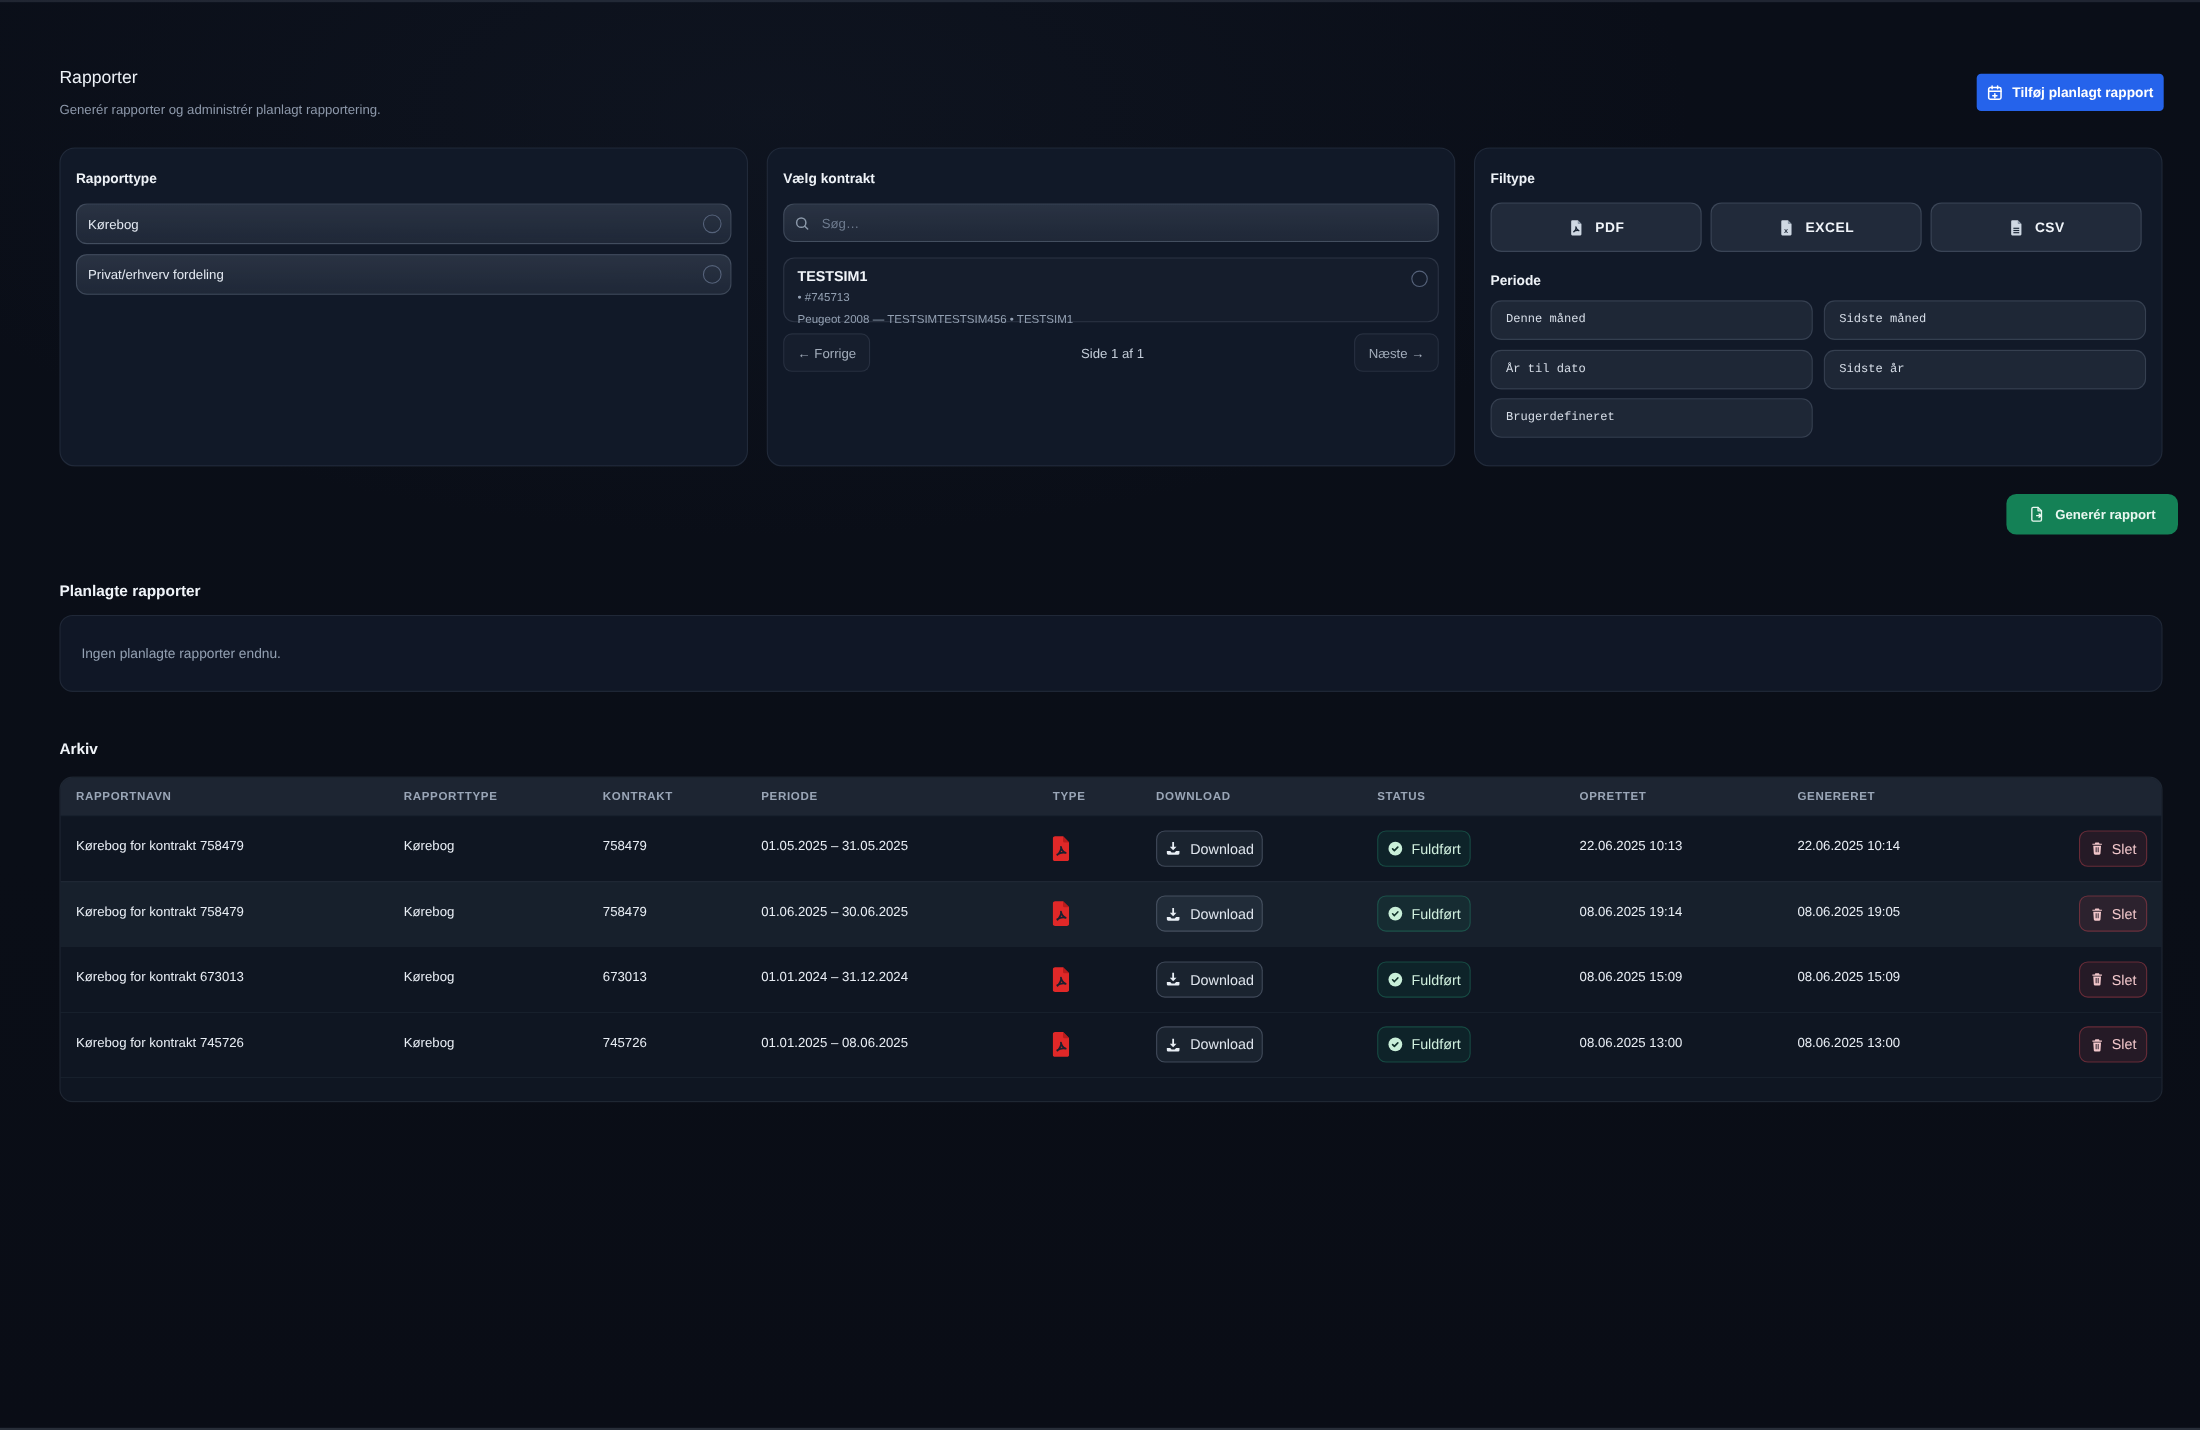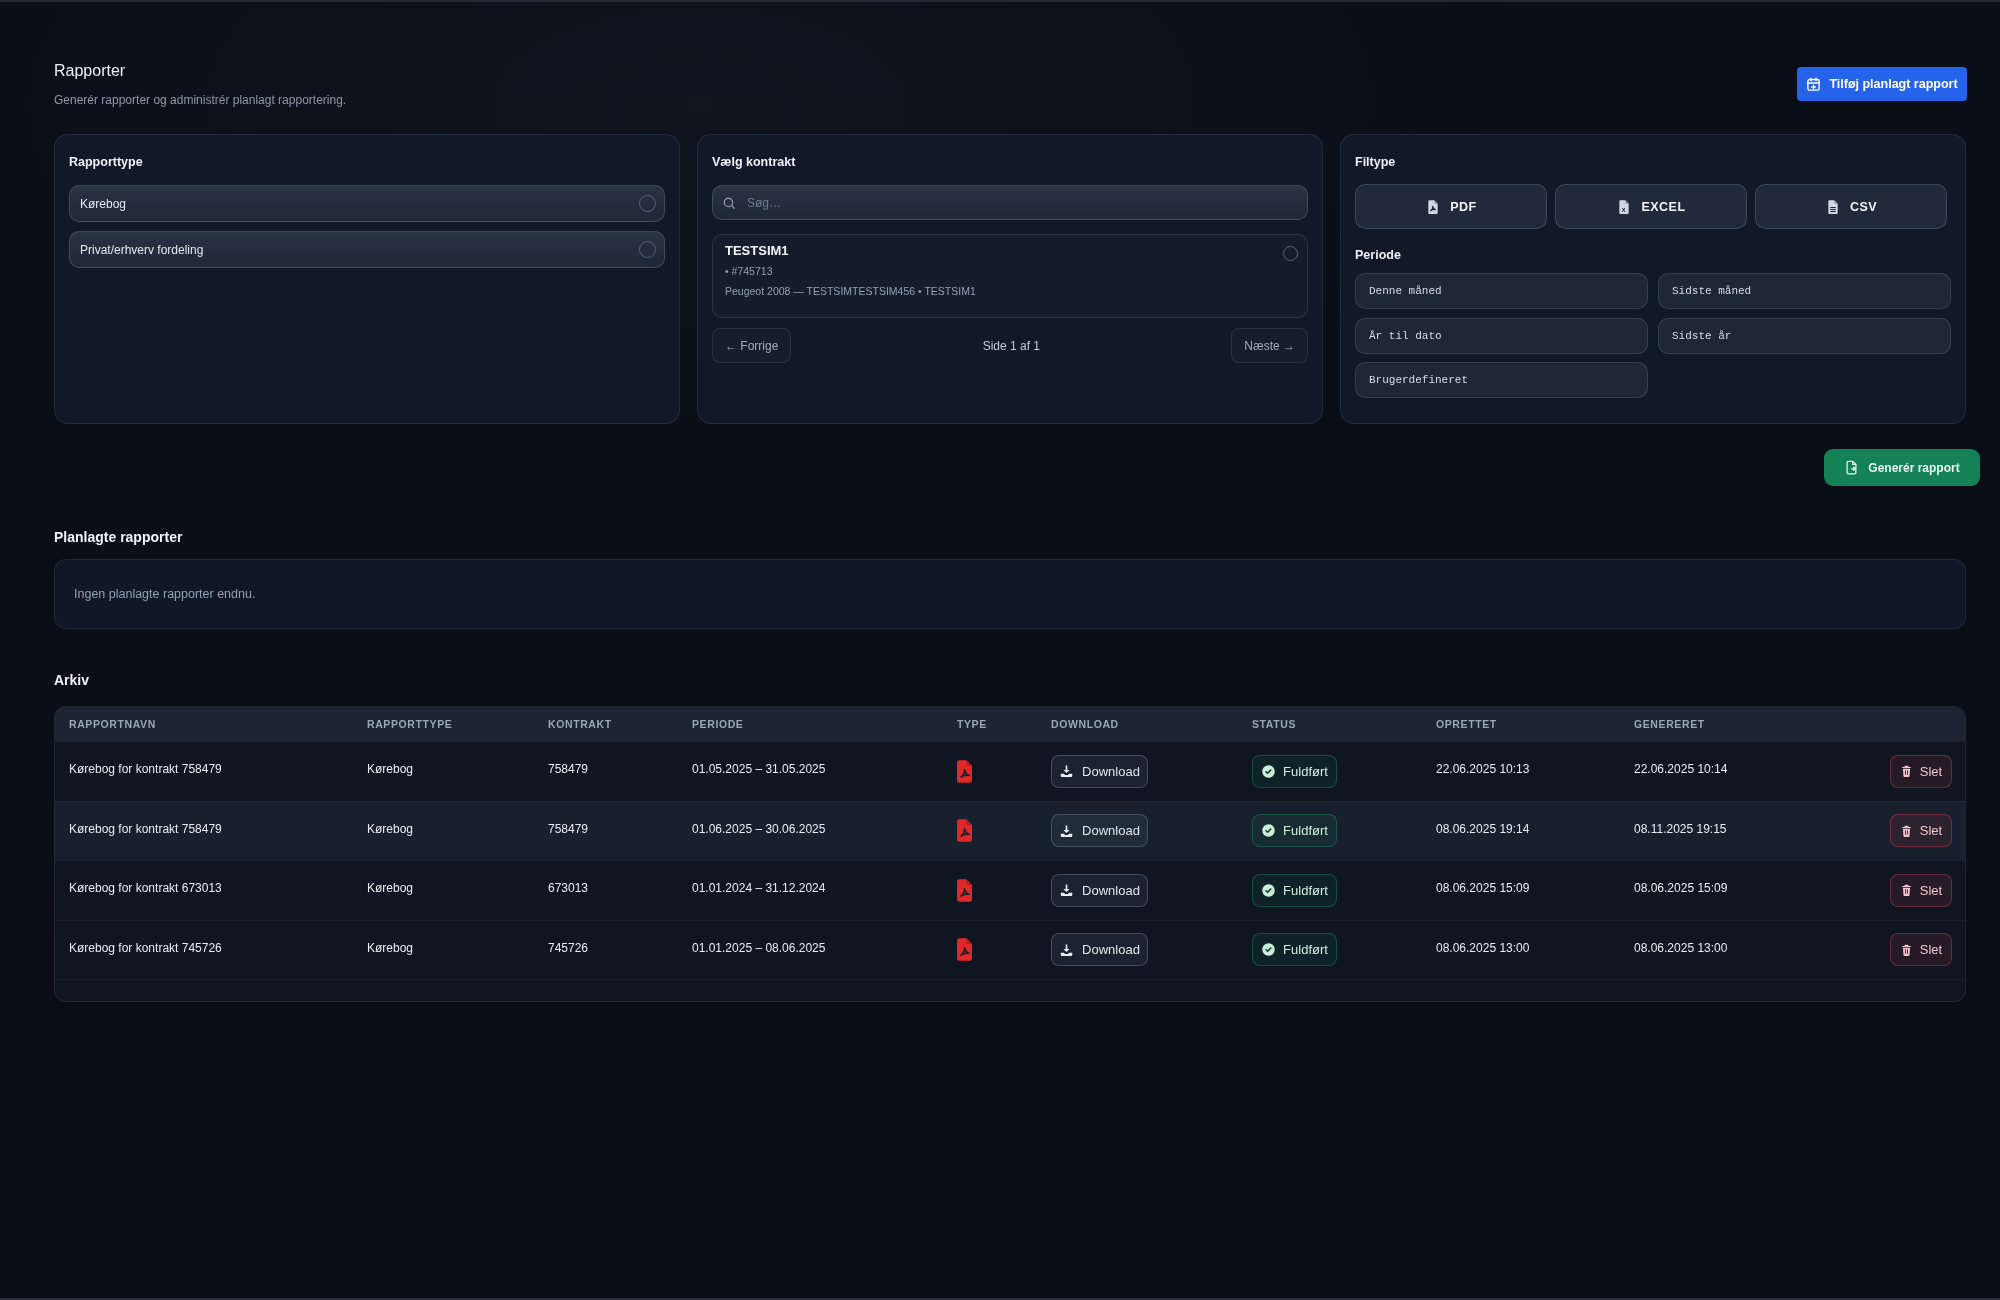--- a/index.html
+++ b/index.html
@@ -54,21 +54,21 @@
 
   .search {
     margin-top:15px; height:35px;
     background:linear-gradient(180deg, rgba(148,163,184,0.19), rgba(148,163,184,0.11));
     border:1px solid rgba(148,163,184,0.25);
     border-radius:10px;
     display:flex; align-items:center; gap:11px; padding:0 9px;
     color:#6e7b8e; font-size:12px;
   }
   .card {
-    margin-top:14px; height:84px;
+    margin-top:14px; height:59px;
     background:rgba(148,163,184,0.03);
     border:1px solid rgba(148,163,184,0.18);
     border-radius:10px;
     padding:9px 12px 0 12px;
     position:relative;
   }
   .card .ctitle { font-size:13px; line-height:14px; font-weight:700; color:#f1f5fa; }
   .card .cmeta { font-size:10.5px; line-height:13px; color:#93a0b2; margin-top:7px; }
   .card .cmeta2 { font-size:10.5px; line-height:13px; color:#93a0b2; margin-top:7px; }
   .card .radio2 { position:absolute; right:9px; top:11px; width:15px; height:15px; border-radius:50%; border:1.5px solid #55627a; }
@@ -319,21 +319,21 @@
         </svg></div>
       <div><span class="dlbtn"><svg class="ico" width="15" height="16" viewBox="0 0 24 24" fill="#e8eef5">
             <path d="M10.7 3h2.6v7.2h3.6L12 15.3 7.1 10.2h3.6z"></path>
             <path d="M2.8 16.3h5l1.9 2.1h4.6l1.9-2.1h5v3.2a2 2 0 0 1-2 2H4.8a2 2 0 0 1-2-2z"></path>
           </svg>Download</span></div>
       <div><span class="pill"><svg class="ico" width="15" height="15" viewBox="0 0 24 24">
             <circle cx="12" cy="12" r="10" fill="#c9efd9"></circle>
             <path d="M8 12.3l2.6 2.6 5-5.2" fill="none" stroke="#11302a" stroke-width="2.4" stroke-linecap="round" stroke-linejoin="round"></path>
           </svg>Fuldført</span></div>
       <div>08.06.2025 19:14</div>
-      <div>08.11.2025 19:15</div>
+      <div>08.06.2025 19:05</div>
       <div class="cell-r"><span class="sletbtn"><svg class="ico" width="13" height="14" viewBox="0 0 24 24" fill="#f2c6ca">
             <path d="M9 2.5h6l1 2h4v2H4v-2h4zM5.5 8h13l-.9 13.2a2 2 0 0 1-2 1.8H8.4a2 2 0 0 1-2-1.8zM9.5 10.5v8.5h1.6v-8.5zm3.4 0v8.5h1.6v-8.5z"></path>
           </svg>Slet</span></div>
     </div>
     <div class="tgrid tr">
       <div>Kørebog for kontrakt 673013</div>
       <div>Kørebog</div>
       <div>673013</div>
       <div>01.01.2024 – 31.12.2024</div>
       <div><svg class="ico" width="15" height="23" viewBox="0 0 16 24">

